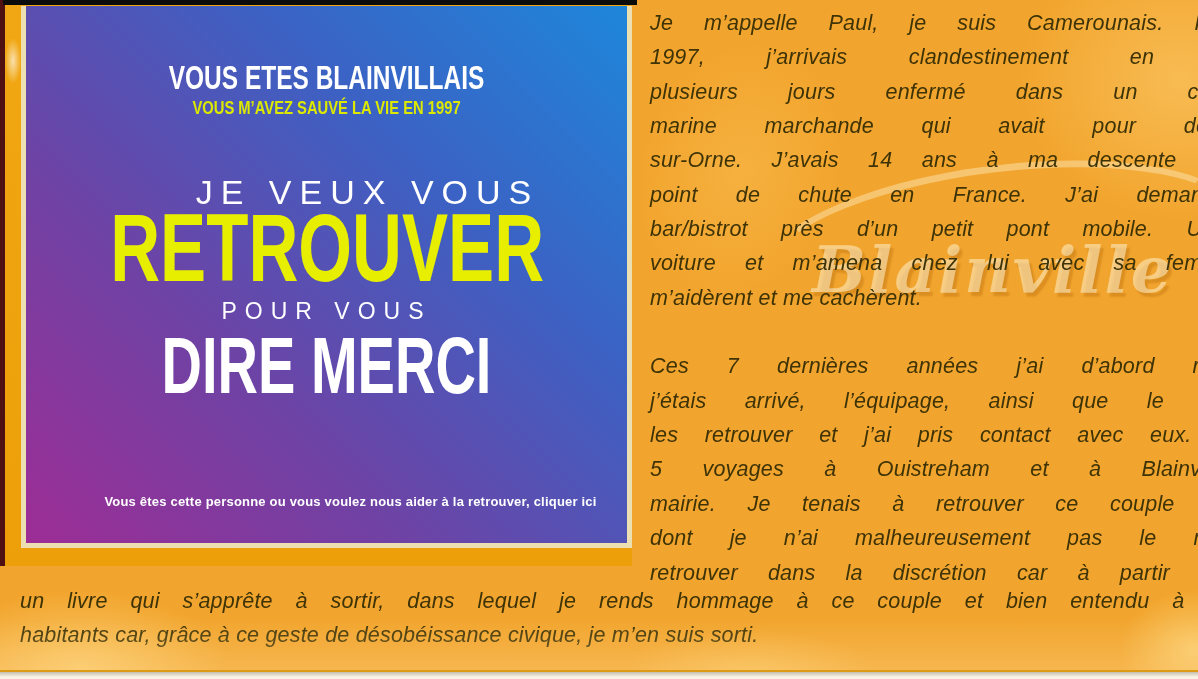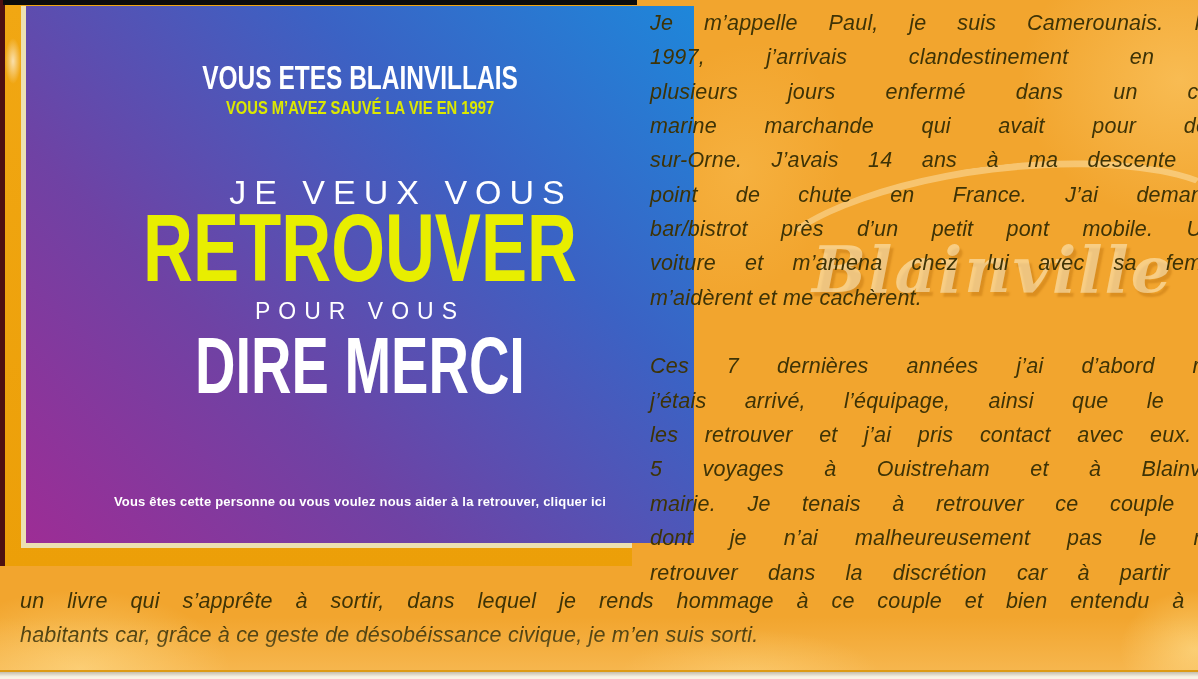--- a/index.html
+++ b/index.html
@@ -40,34 +40,34 @@
   
   .poster-area{position:absolute;left:0;top:0;width:637px;height:566px;}
   .maroon-edge{position:absolute;left:0;top:0;width:5px;height:566px;background:#4e1010;}
   .gold-frame{position:absolute;left:5px;top:5px;width:627px;height:561px;
     background:linear-gradient(180deg,#f1a713,#ec9f08);}
   .frame-glare{position:absolute;left:5px;top:38px;width:16px;height:46px;
     background:radial-gradient(closest-side,rgba(255,255,255,.65),rgba(255,255,255,0));}
   .black-top{position:absolute;left:3px;top:0;width:634px;height:5px;background:#0c0c0c;}
   .cream-mat{position:absolute;left:21px;top:6px;width:611px;height:542px;background:#ece0b2;}
   .poster{
-    position:absolute;left:26px;top:6px;width:668px;height:537px;cursor:pointer;
+    position:absolute;left:26px;top:6px;width:601px;height:537px;cursor:pointer;
     background:linear-gradient(45deg,#9d2d95 0%,#6f42a4 33%,#3b62c4 68%,#1e87da 100%);
   }
   .poster-line{position:absolute;left:0;width:100%;text-align:center;color:#fff;}
   .p-title1{top:54px;font-weight:bold;font-size:34px;line-height:34px;
     transform:scaleX(.72);letter-spacing:0px;}
   .p-title2{top:93px;font-weight:bold;font-size:18px;line-height:18px;
     transform:scaleX(.82);color:#dce800;}
   .p-mid1{top:166px;font-size:34px;line-height:40px;letter-spacing:8px;margin-left:41px;}
   .p-big1{top:198px;font-weight:bold;font-size:96px;line-height:88px;
     transform:scaleX(.72);color:#e8ee00;}
   .p-mid2{top:287px;font-size:23px;line-height:36px;letter-spacing:8px;}
   .p-big2{top:322px;font-weight:bold;font-size:80px;line-height:76px;transform:scaleX(.70);}
-  .p-cta{top:488px;font-weight:bold;font-size:13px;line-height:16px;letter-spacing:.2px;}
+  .p-cta{top:488px;font-weight:bold;font-size:13px;line-height:16px;letter-spacing:.2px;padding-left:24px;}
   
   .story-col{position:absolute;left:650px;top:6px;width:640px;}
   .story-bottom{position:absolute;left:20px;top:584px;width:1248px;}
   .story-line{
     font-style:italic;font-size:21.5px;line-height:34.35px;min-height:34.35px;
     color:#3e3306;letter-spacing:.2px;
     text-align:justify;text-align-last:justify;
   }
   .story-line.no-just{text-align:left;text-align-last:left;}
 </style>

